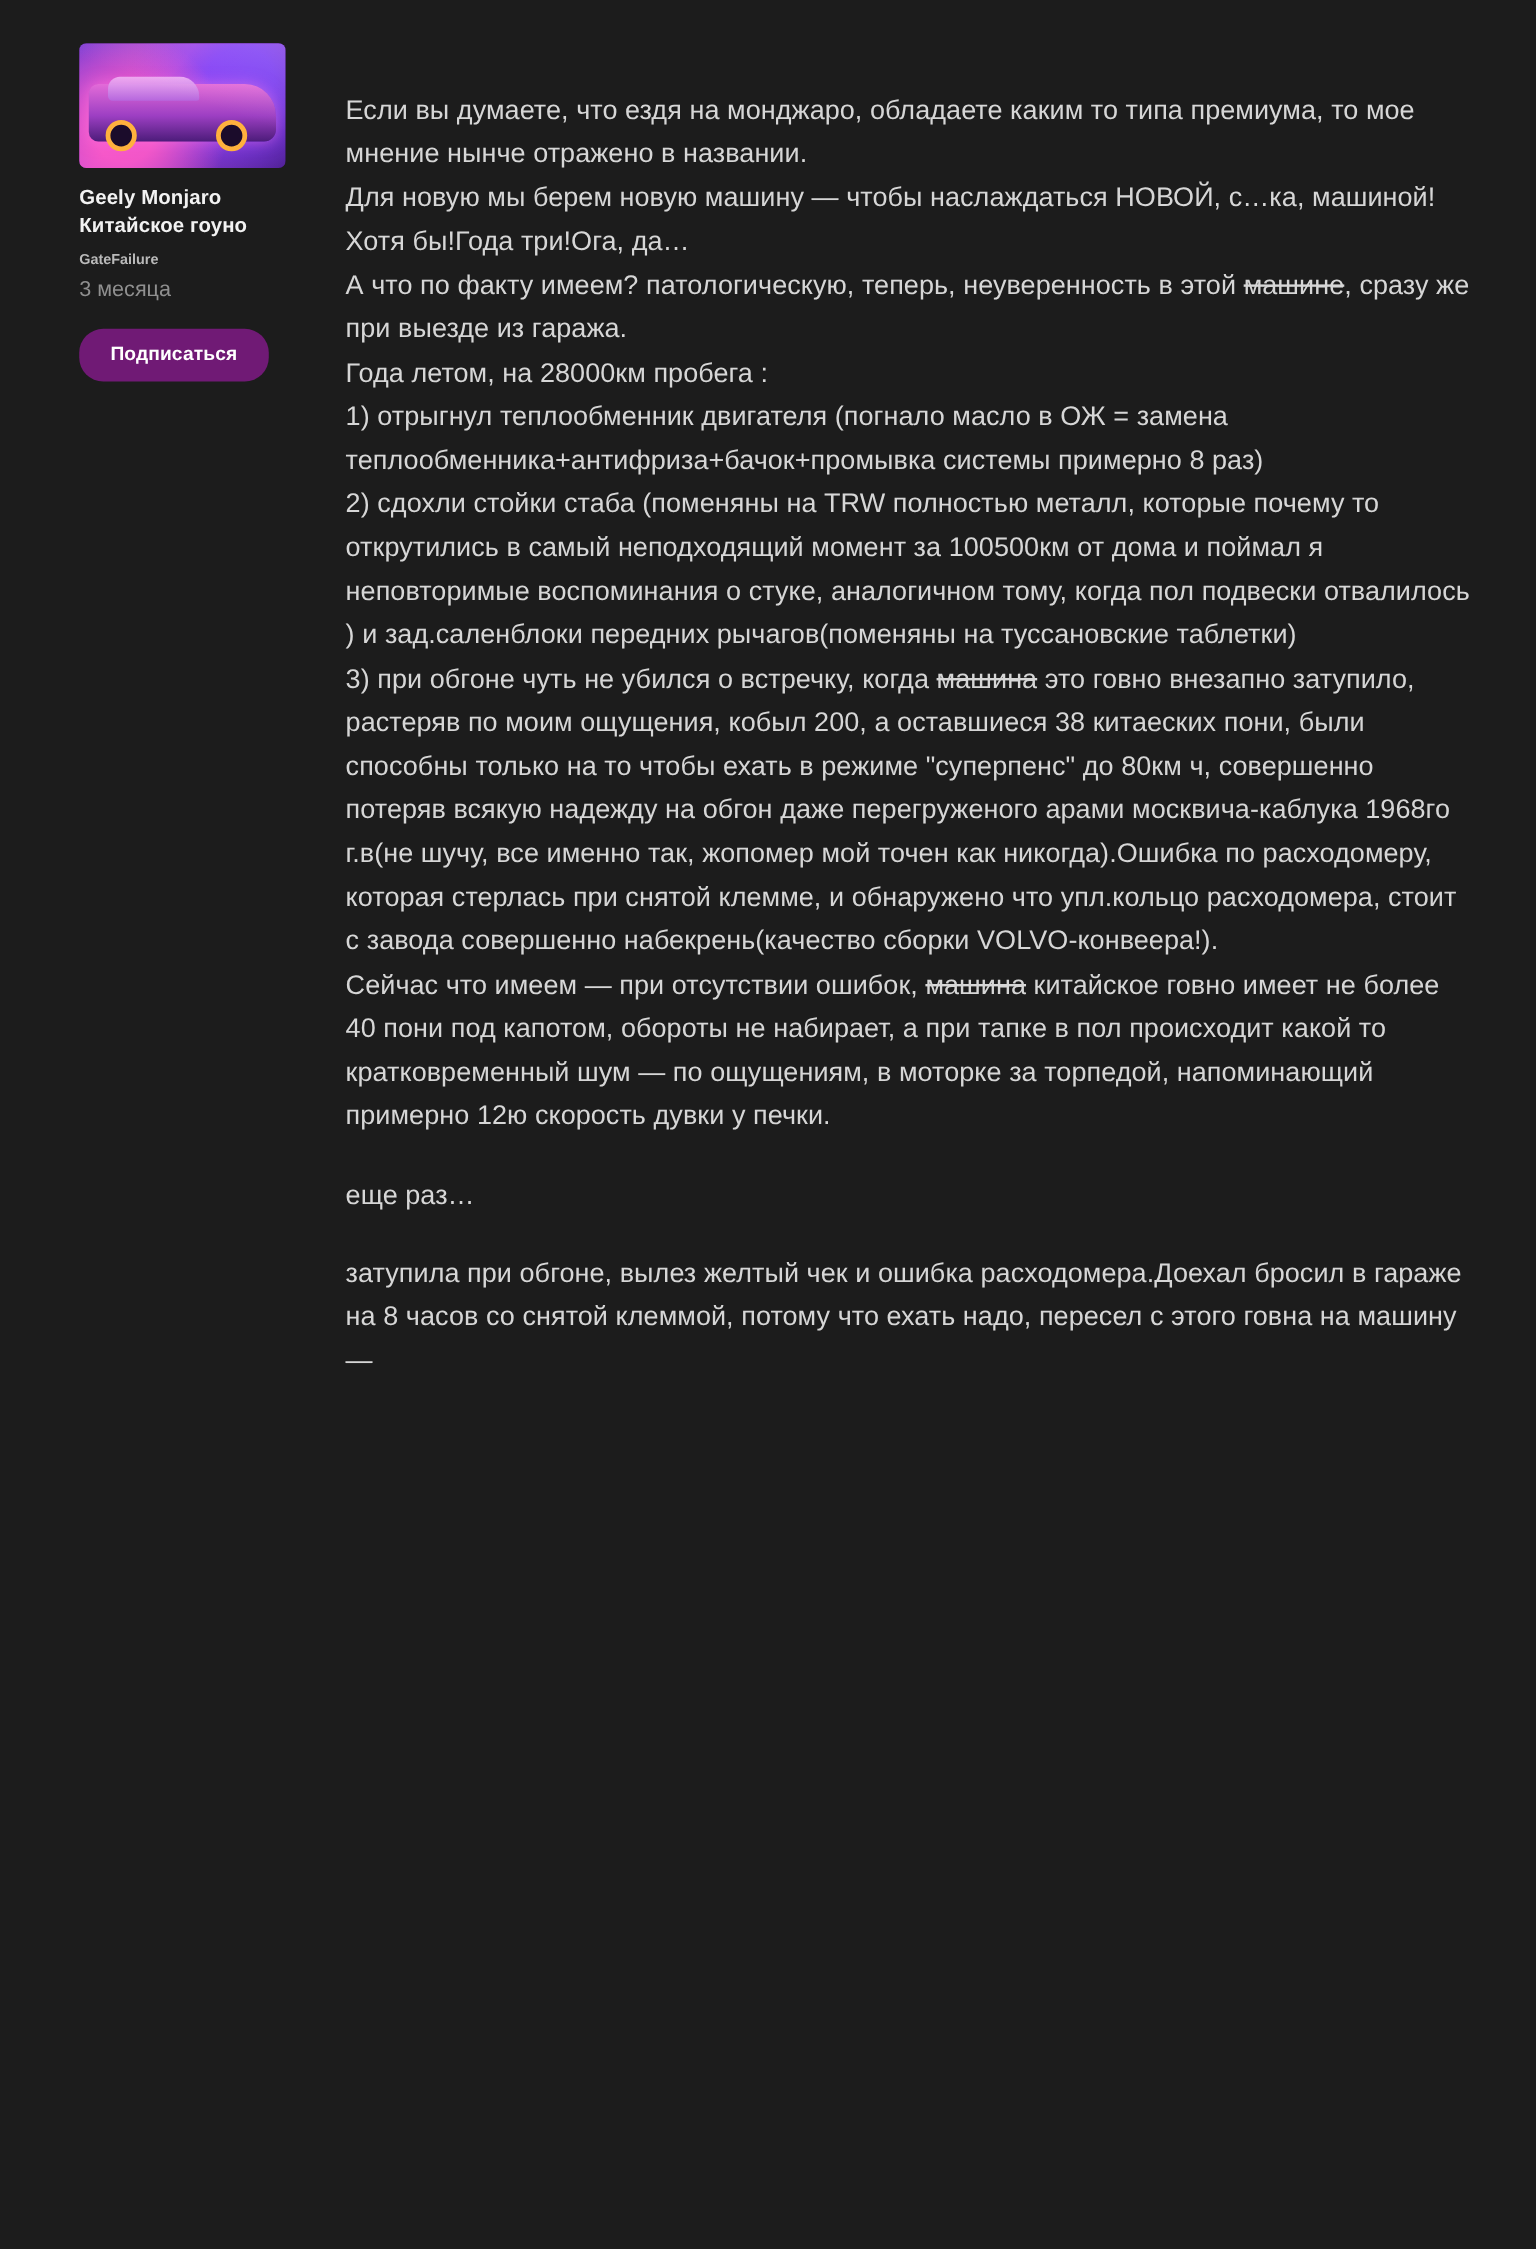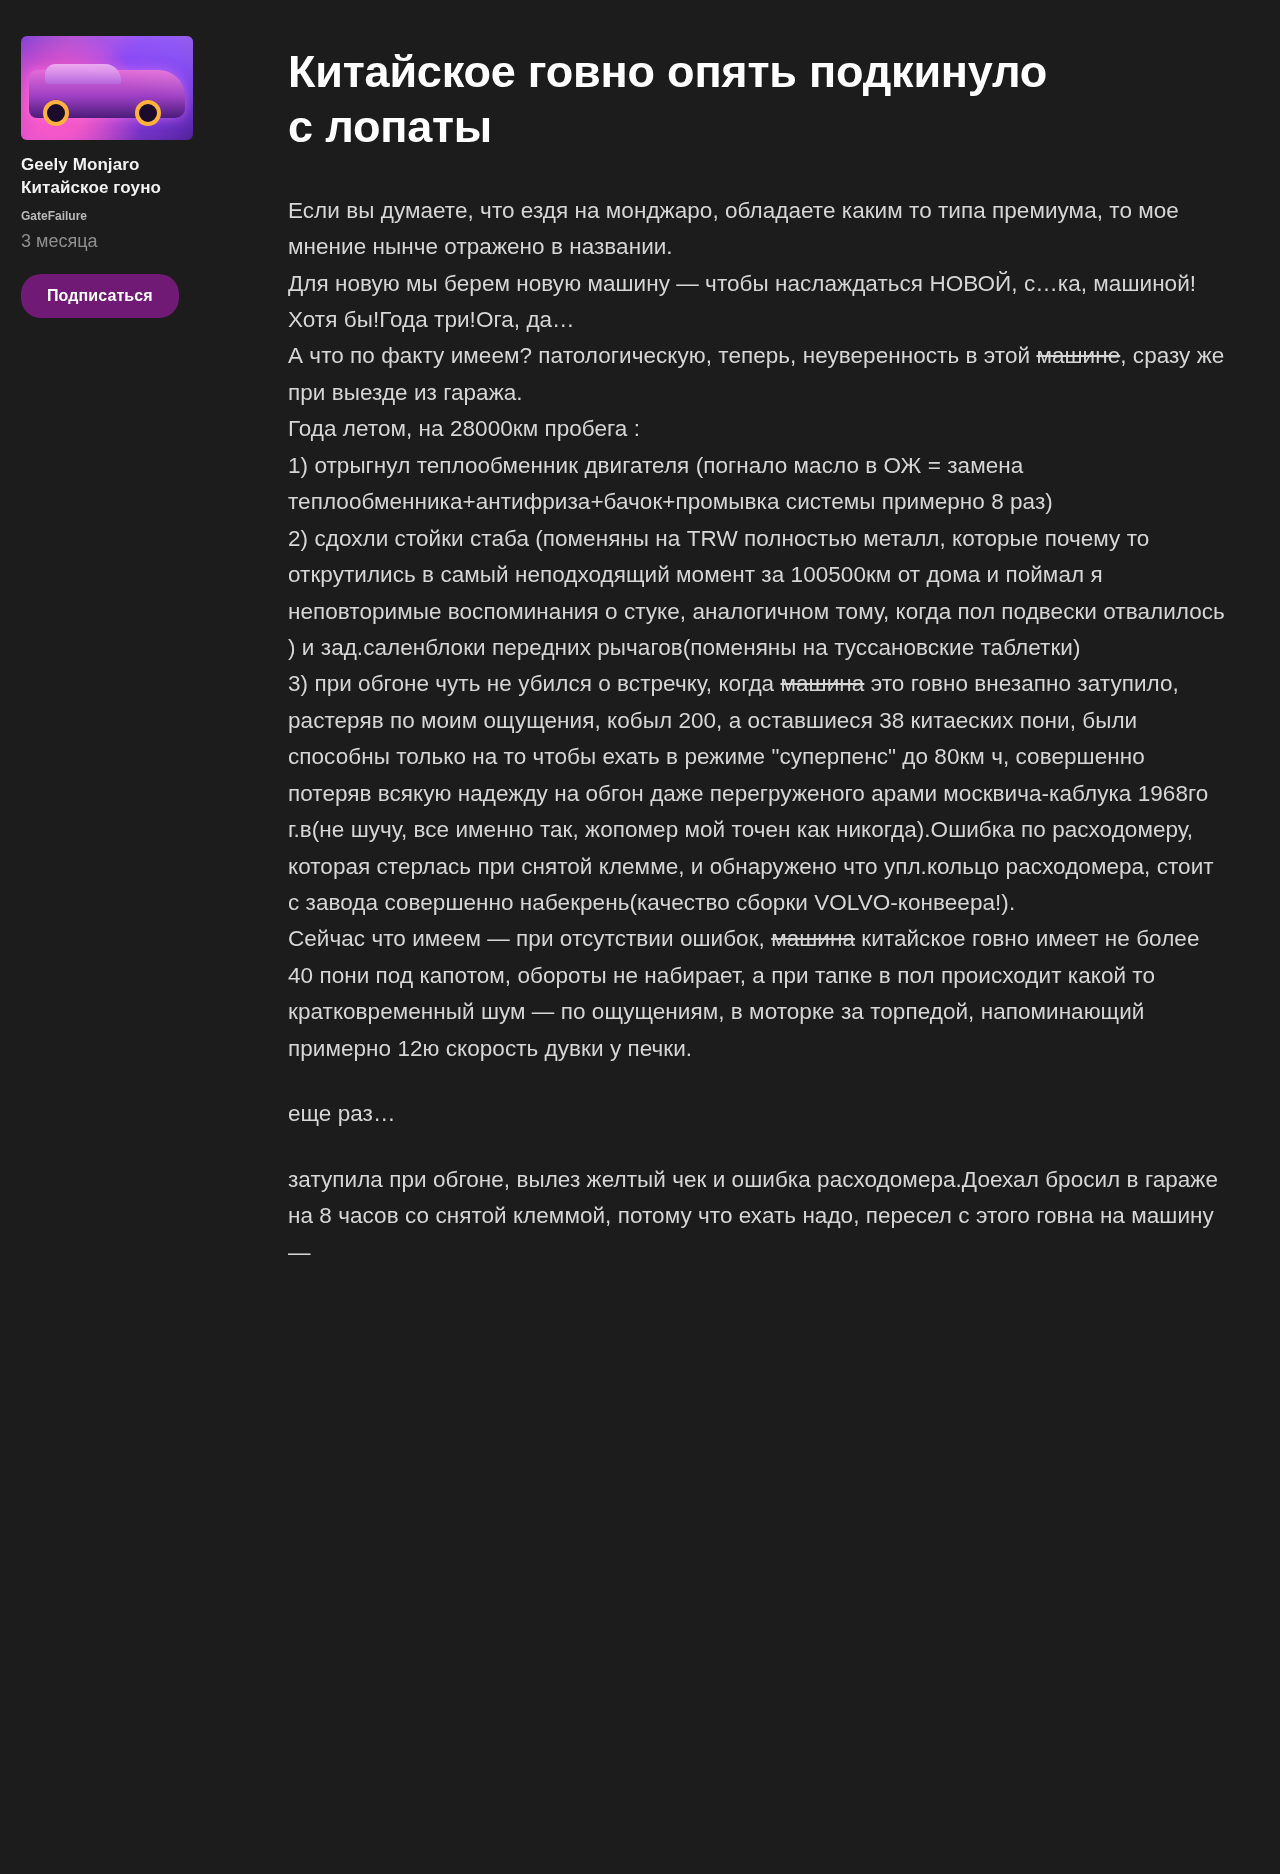--- a/index.html
+++ b/index.html
@@ -18,21 +18,21 @@
     min-height: 1874px;
     background: #1c1c1c;
     box-sizing: border-box;
     display: flex;
     padding: 36px 0 0 0;
   }
   
   .sidebar {
     width: 248px;
     flex: 0 0 248px;
-    padding-left: 21px;
+    padding-left: 66px;
     box-sizing: border-box;
   }
   .thumb {
     width: 172px;
     height: 104px;
     border-radius: 6px;
     overflow: hidden;
     position: relative;
     background: #2a1440;
   }
@@ -162,21 +162,20 @@
     </div>
 
     <div class="car-title">Geely Monjaro Китайское гоуно</div>
     <div class="author">GateFailure</div>
     <div class="date">3 месяца</div>
     <button class="subscribe">Подписаться</button>
 
   </aside>
 
   <main class="article">
-    <h1 class="title">Китайское говно опять подкинуло с лопаты</h1>
     <div class="body" id="article-body">
         <p><span>Если вы думаете, что ездя на монджаро, обладаете каким то типа премиума, то мое мнение нынче отражено в названии.</span></p>
         <p><span>Для новую мы берем новую машину — чтобы наслаждаться НОВОЙ, с…ка, машиной! Хотя бы!Года три!Ога, да…</span></p>
         <p><span>А что по факту имеем? патологическую, теперь, неуверенность в этой </span><s>машине</s><span>, сразу же при выезде из гаража.</span></p>
         <p><span>Года летом, на 28000км пробега :</span></p>
         <p><span>1) отрыгнул теплообменник двигателя (погнало масло в ОЖ = замена теплообменника+антифриза+бачок+промывка системы примерно 8 раз)</span></p>
         <p><span>2) сдохли стойки стаба (поменяны на TRW полностью металл, которые почему то открутились в самый неподходящий момент за 100500км от дома и поймал я неповторимые воспоминания о стуке, аналогичном тому, когда пол подвески отвалилось ) и зад.саленблоки передних рычагов(поменяны на туссановские таблетки)</span></p>
         <p><span>3) при обгоне чуть не убился о встречку, когда </span><s>машина</s><span> это говно внезапно затупило, растеряв по моим ощущения, кобыл 200, а оставшиеся 38 китаеских пони, были способны только на то чтобы ехать в режиме "суперпенс" до 80км ч, совершенно потеряв всякую надежду на обгон даже перегруженого арами москвича-каблука 1968го г.в(не шучу, все именно так, жопомер мой точен как никогда).Ошибка по расходомеру, которая стерлась при снятой клемме, и обнаружено что упл.кольцо расходомера, стоит с завода совершенно набекрень(качество сборки VOLVO-конвеера!).</span></p>
         <p><span>Сейчас что имеем — при отсутствии ошибок, </span><s>машина</s><span> китайское говно имеет не более 40 пони под капотом, обороты не набирает, а при тапке в пол происходит какой то кратковременный шум — по ощущениям, в моторке за торпедой, напоминающий примерно 12ю скорость дувки у печки.</span></p>
         <p class="gap"><span>еще раз…</span></p>

